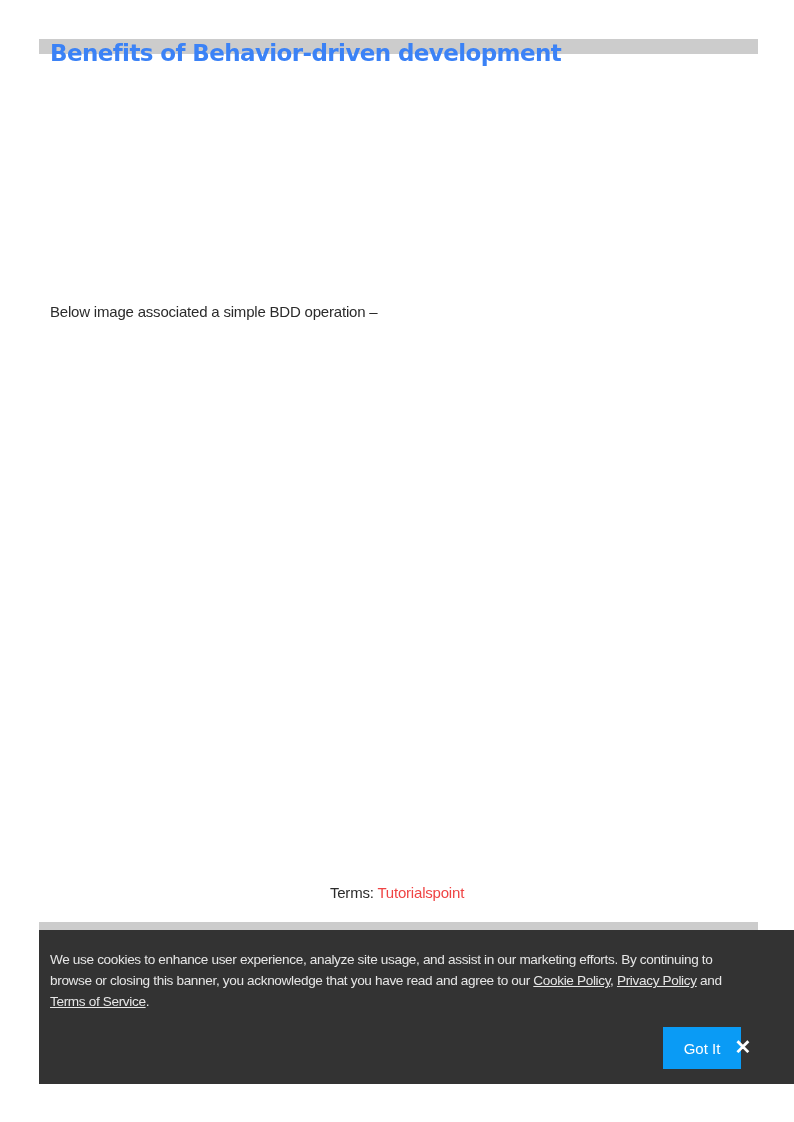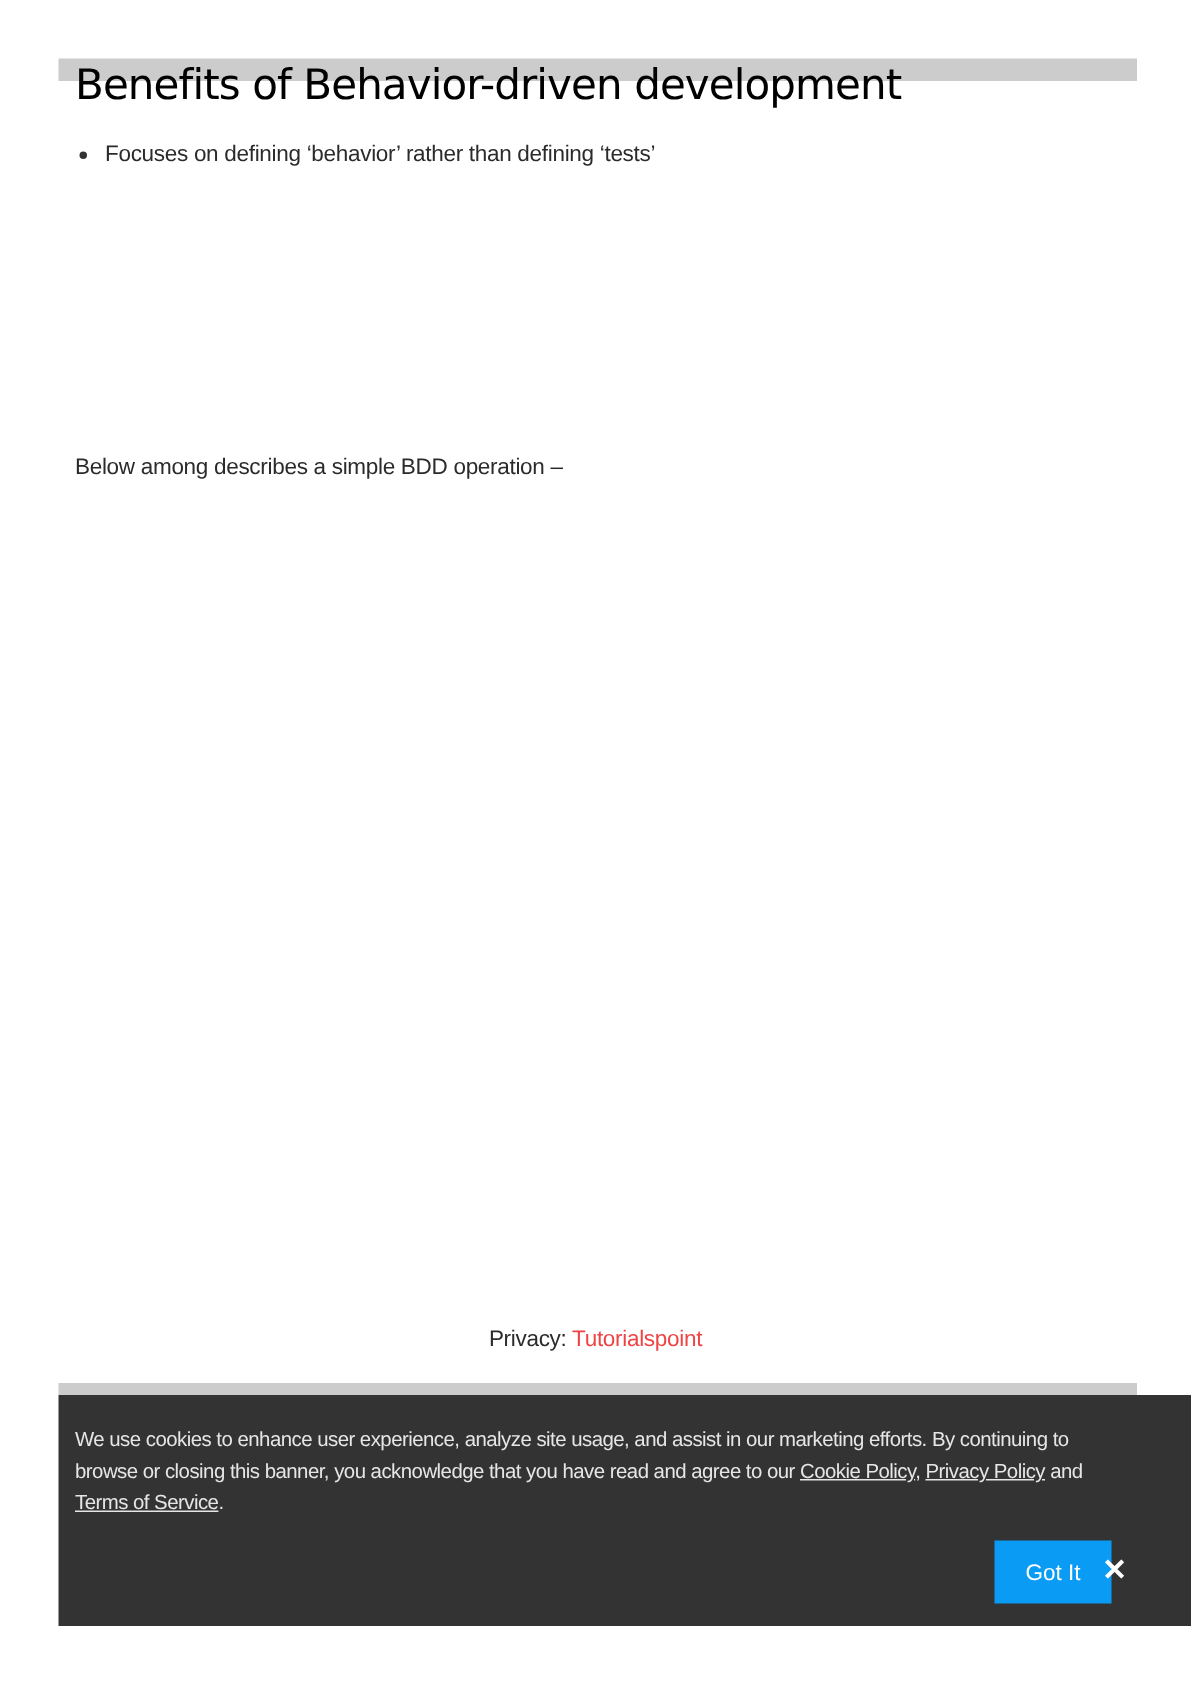--- a/index.html
+++ b/index.html
@@ -3,21 +3,21 @@
 <meta charset="utf-8">
 <style>
   html, body { margin: 0; padding: 0; }
   body {
     width: 794px; height: 1122px; background: #ffffff; position: relative; overflow: hidden;
     font-family: "Liberation Sans", sans-serif; color: #2b2b2b;
   }
   .topbar { position: absolute; left: 39px; top: 39px; width: 719px; height: 15px; background: #cccccc; }
   .title {
     position: absolute; left: 50px; top: 40px; margin: 0;
-    font-family: "DejaVu Sans", sans-serif; font-size: 28px; font-weight: 400; color: #000000;
+    font-family: "DejaVu Sans", sans-serif; font-size: 23px; font-weight: 700; color: #3b82f6;
     letter-spacing: -0.6px; white-space: nowrap;
   }
   .bullets { position: absolute; left: 50px; top: 92px; width: 700px; margin: 0; padding: 0; list-style: none; }
   .bullets li {
     position: relative; padding-left: 20px; font-size: 15px; line-height: 21px; color: #2b2b2b;
     margin-bottom: 10px; letter-spacing: -0.2px;
   }
   .bullets li::before {
     content: ""; position: absolute; left: 3px; top: 9px; width: 5px; height: 5px; border-radius: 50%; background: #333;
   }
@@ -38,29 +38,28 @@
   }
   .close-x { position: absolute; left: 693px; top: 106px; width: 22px; height: 22px; color: #ffffff; font-size: 20px; font-weight: bold; line-height: 22px; text-align: center; cursor: pointer; }
 </style>
 </head>
 <body>
 
 <div class="topbar"></div>
 <h2 class="title">Benefits of Behavior-driven development</h2>
 
 <ul class="bullets">
-  <li>Focuses on defining ‘behavior’ rather than defining ‘tests’</li>
 </ul>
 
-<p class="intro">Below among describes a simple BDD operation –</p>
+<p class="intro">Below image associated a simple BDD operation –</p>
 
 <div class="image-area"></div>
 
 <div class="source">
-  <span>Privacy: </span><a>Tutorialspoint</a>
+  <span>Terms: </span><a>Tutorialspoint</a>
 </div>
 
 <div class="botbar"></div>
 
 <div class="cookie">
   <p class="cookie-text"><span>We use cookies to enhance user experience, analyze site usage, and assist in our marketing efforts. By continuing to browse or closing this banner, you acknowledge that you have read and agree to our </span><a>Cookie Policy</a><span>, </span><a>Privacy Policy</a><span> and </span><a>Terms of Service</a><span>.</span></p>
   <button class="got-it">Got It</button>
   <div class="close-x">✕</div>
 </div>
 

